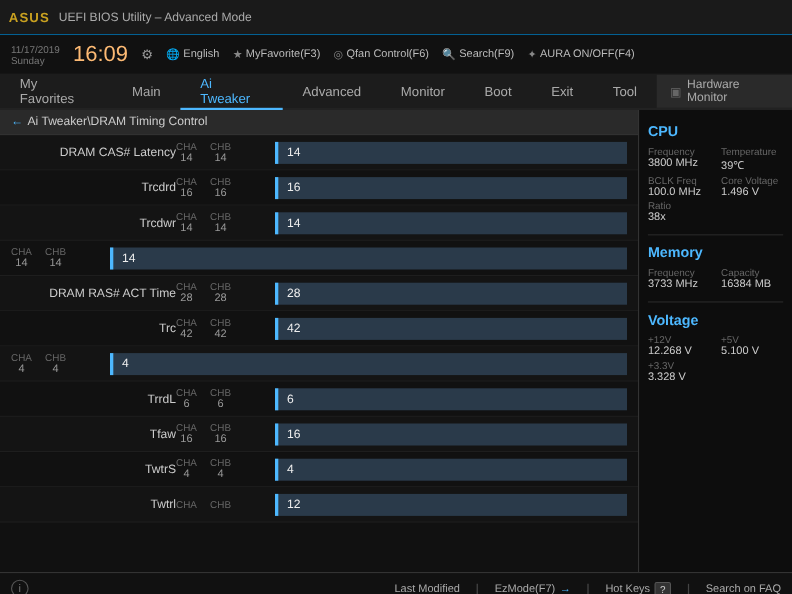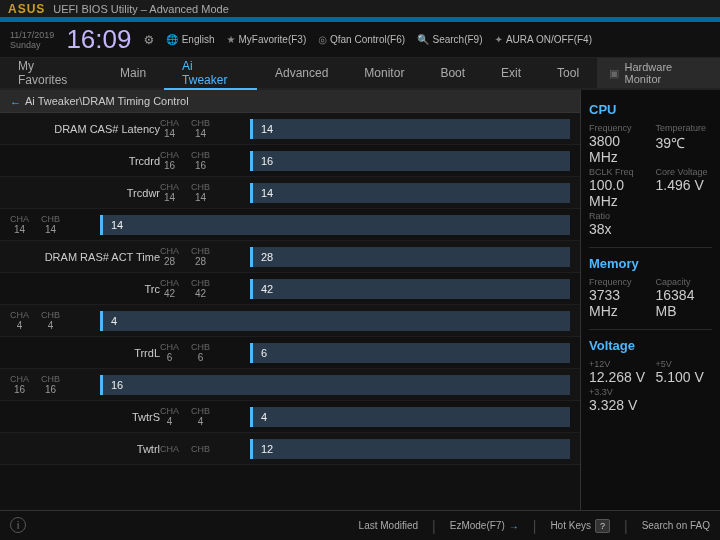--- a/index.html
+++ b/index.html
@@ -8,25 +8,25 @@
       height: 540px;
       background: #0a0a0a;
       font-family: 'Segoe UI', Arial, sans-serif;
       overflow: hidden;
       position: relative;
     }
 
     
     #topbar {
       background: #1a1a1a;
-      height: 22px;
+      height: 32px;
       display: flex;
       align-items: center;
       padding: 0 8px;
-      border-bottom: 5px solid #0369a1;
+      border-bottom: 1px solid #0369a1;
     }
     #asus-logo {
       color: #c8a020;
       font-weight: 900;
       font-size: 12px;
       letter-spacing: 1px;
       margin-right: 8px;
     }
 
     
@@ -183,21 +183,21 @@
       grid-template-columns: 1fr 1fr;
       gap: 2px 10px;
       margin-bottom: 10px;
     }
     .hw-label {
       color: #666;
       font-size: 9px;
     }
     .hw-value {
       color: #ccc;
-      font-size: 14px;
+      font-size: 10px;
       font-weight: 500;
     }
     .hw-divider {
       border: none;
       border-top: 1px solid #2a2a2a;
       margin: 8px 0;
     }
 
     
     #bottombar {
@@ -258,21 +258,21 @@
 <div id="topbar">
   <span id="asus-logo">ASUS</span>
   <span style="color:#aaa;font-size:11px;">UEFI BIOS Utility – Advanced Mode</span>
 </div>
 
 <div id="timebar">
   <div>
     <div style="color:#777;font-size:9px;">11/17/2019</div>
     <div style="color:#777;font-size:9px;">Sunday</div>
   </div>
-  <span style="color:#c4b5fd;font-size:26px;font-weight:300;">16:09</span>
+  <span style="color:#fdba74;font-size:20px;font-weight:300;">16:09</span>
   <span style="color:#999;font-size:12px;cursor:pointer;">⚙</span>
   <div class="topbar-item">
     <span style="color:#888;">🌐</span>
     <span>English</span>
   </div>
   <div class="topbar-item">
     <span style="color:#888;">★</span>
     <span>MyFavorite(F3)</span>
   </div>
   <div class="topbar-item">
@@ -434,20 +434,21 @@
         <div class="channel-col">
           <span class="channel-label">CHB</span>
           <span class="channel-val">6</span>
         </div>
       </div>
       <div class="dram-bar-container">
         <span class="dram-bar-val">6</span>
       </div>
     </div>
         <div class="dram-row">
+      <div class="dram-name">Tfaw</div>
       <div class="dram-channels">
         <div class="channel-col">
           <span class="channel-label">CHA</span>
           <span class="channel-val">16</span>
         </div>
         <div class="channel-col">
           <span class="channel-label">CHB</span>
           <span class="channel-val">16</span>
         </div>
       </div>

